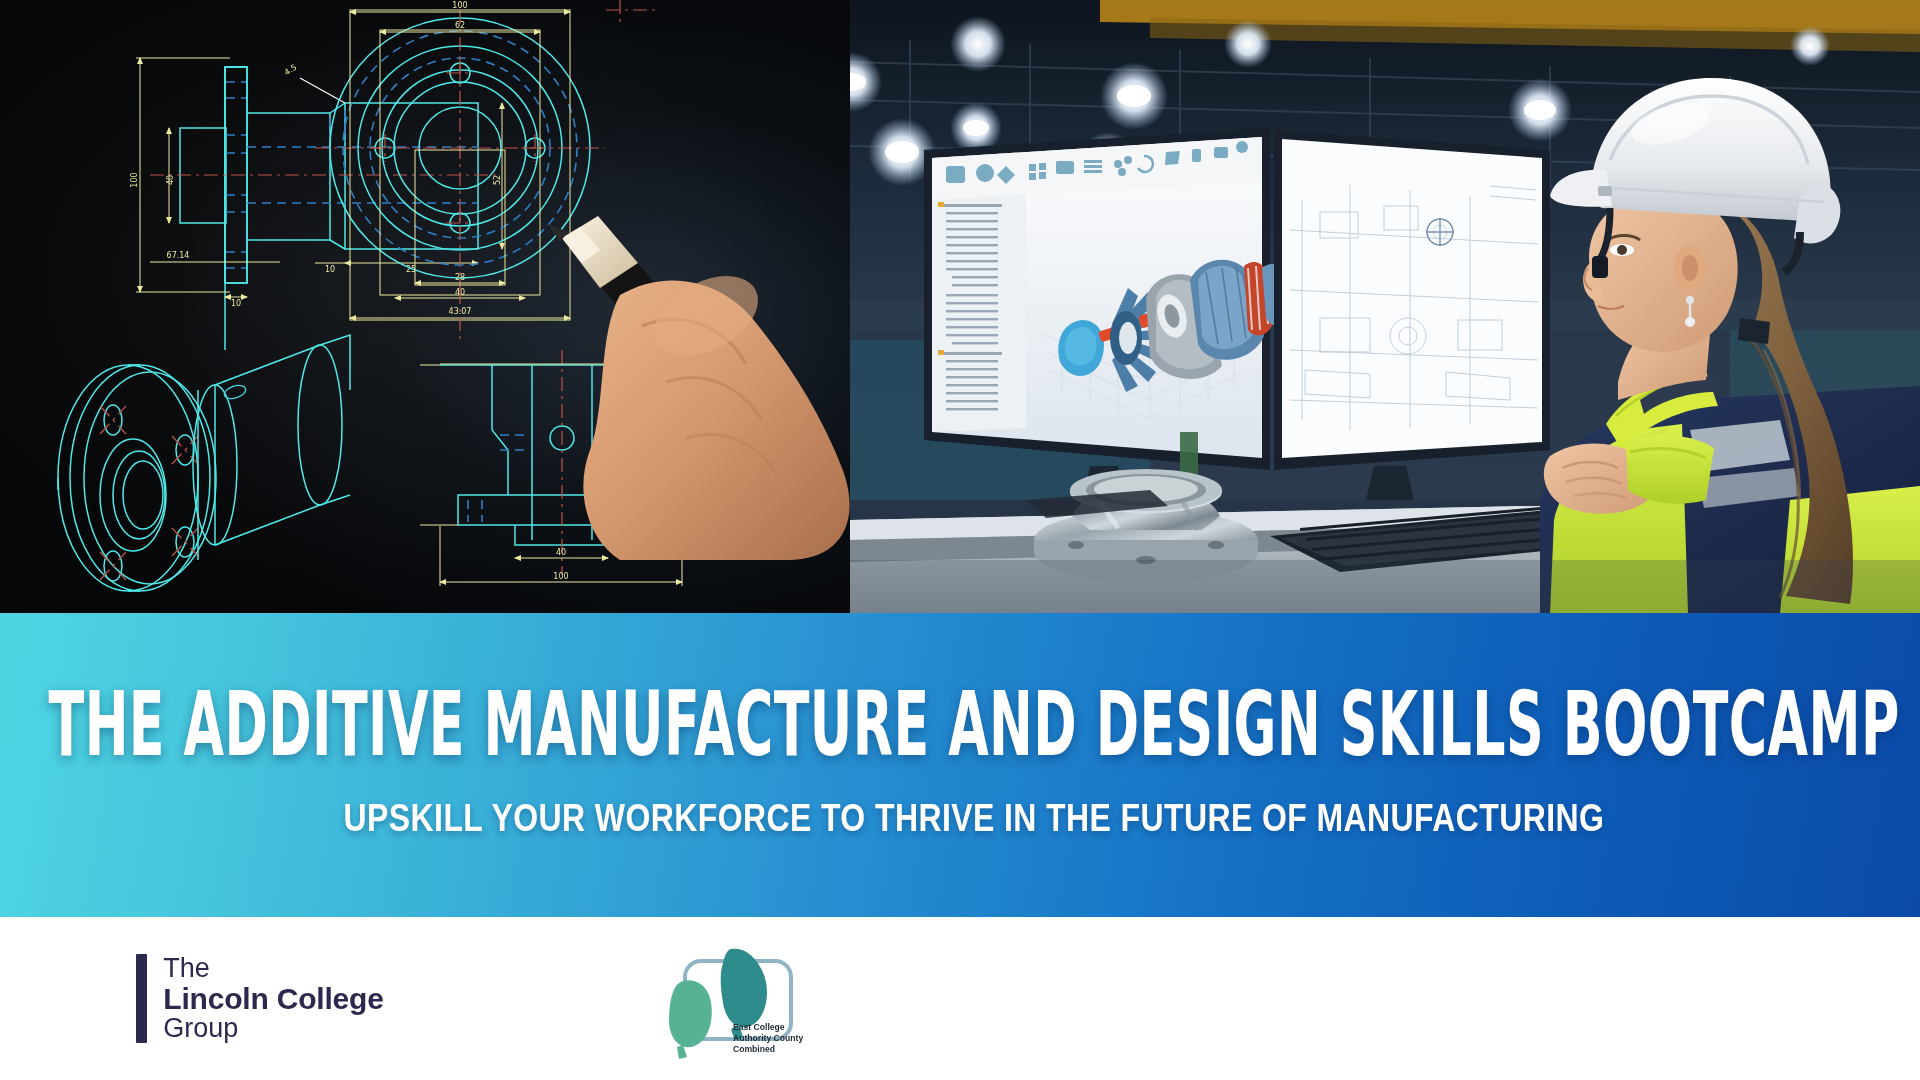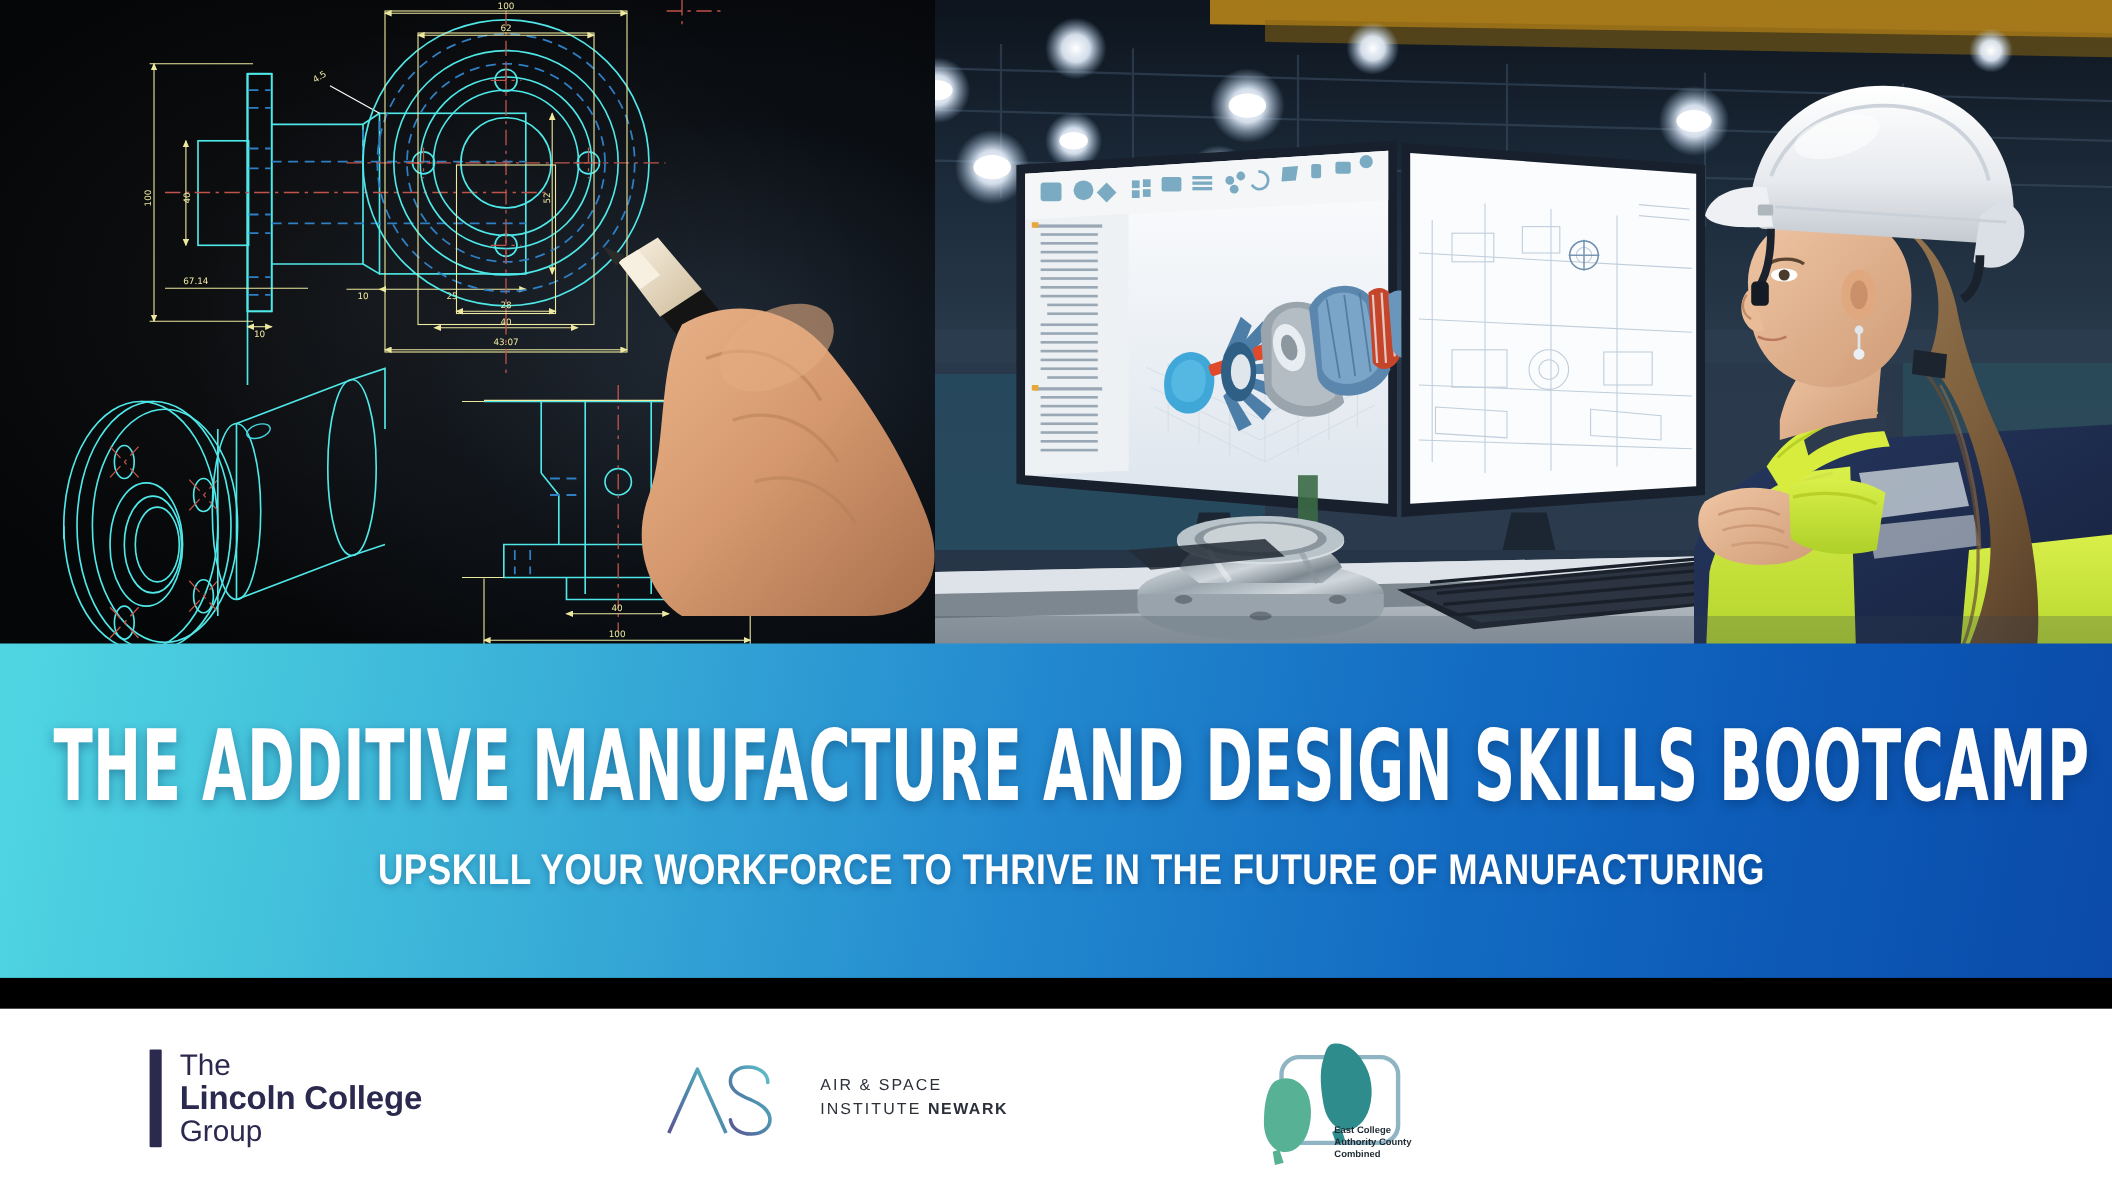--- a/index.html
+++ b/index.html
@@ -23,21 +23,21 @@
   
   .hand { position:absolute; right:-40px; top:120px; width:420px; height:440px;
           pointer-events:none; }
 
   
   .shop-photo { position:relative; width:1070px; height:614px; overflow:hidden;
         background:linear-gradient(180deg,#10161f 0%, #1b2836 40%, #223042 70%, #2b3b4d 100%); }
   .shop-svg { position:absolute; inset:0; width:1070px; height:614px; }
 
   
-  .banner { position:absolute; left:0; top:585px; width:1920px; height:304px;
+  .banner { position:absolute; left:0; top:613px; width:1920px; height:304px;
             background:linear-gradient(100deg,#4fd6e2 0%, #46c6dd 12%, #35a8d6 30%,
                         #2389cf 48%, #1570c4 65%, #0d5cb8 82%, #0b4aa8 100%);
             display:flex; flex-direction:column; align-items:center;
             justify-content:center;padding-left:28px; }
   .title { font-family:"DejaVu Sans", sans-serif; font-weight:bold;
            font-size:63px; line-height:1; color:#ffffff; letter-spacing:0.5px;
            transform:scaleX(0.83) scaleY(1.42); transform-origin:center center;
            white-space:nowrap; text-shadow:0 3px 10px rgba(0,40,90,.40);
            margin-bottom:26px; }
   .subtitle { font-family:"Liberation Sans", sans-serif; font-weight:bold;
@@ -675,41 +675,20 @@
       <div class="lincoln">
         <div class="lincoln-bar"></div>
         <div class="lincoln-txt">
           <div class="lc-the">The</div>
           <div class="lc-name">Lincoln College</div>
           <div class="lc-group">Group</div>
         </div>
       </div>
     </div>
 
-    <div class="logo-slot slot-asi">
-      <div class="asi">
-        <svg class="asi-mark" viewBox="0 0 120 70">
-          <defs>
-            <linearGradient id="asig" x1="0" y1="1" x2="1" y2="0">
-              <stop offset="0%" stop-color="#5B5494"></stop>
-              <stop offset="55%" stop-color="#4E8FAE"></stop>
-              <stop offset="100%" stop-color="#63C6CE"></stop>
-            </linearGradient>
-          </defs>
-          <path d="M4,66 L30,8 L56,66" stroke="url(#asig)" stroke-width="3.2" fill="none" stroke-linejoin="round"></path>
-          <path d="M94,20 C94,11 85,6 76,6 C67,6 60,11 60,19 C60,28 70,32 79,36
-                   C88,40 96,45 96,54 C96,62 88,67 79,67 C69,67 61,62 60,54" stroke="url(#asig)" stroke-width="3.2" fill="none" stroke-linecap="round"></path>
-          <path d="M114,6 L114,67" stroke="url(#asig)" stroke-width="3.2" fill="none"></path>
-        </svg>
-        <div class="asi-txt">
-          <div class="asi-l1">AIR &amp; SPACE</div>
-          <div class="asi-l2"><span>INSTITUTE </span><b>NEWARK</b></div>
-        </div>
-      </div>
-    </div>
 
     <div class="logo-slot slot-emcca">
       <div class="emcca">
         <svg viewBox="0 0 170 124">
           <path d="M46,24 L120,24 A16,16 0 0,1 136,40 L136,86 A16,16 0 0,1 120,102
                    L46,102 A16,16 0 0,1 30,86 L30,40 A16,16 0 0,1 46,24 Z" stroke="#8FB4C4" stroke-width="4" fill="none"></path>
           <path d="M76,12 C88,10 98,18 104,28 C112,40 114,56 110,70
                    C106,84 96,92 86,90 C76,88 70,78 68,66
                    C66,54 64,38 68,26 C70,18 72,13 76,12 Z" fill="#2E8C8C"></path>
           <path d="M84,88 L88,100 L80,104 L76,92 Z" fill="#2E8C8C"></path>

